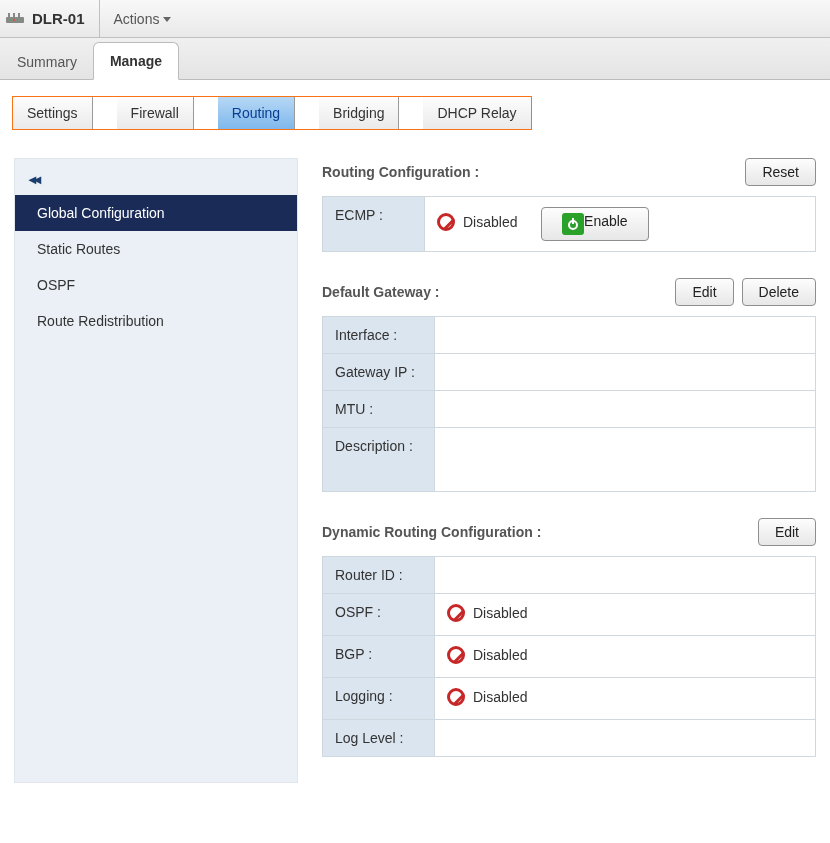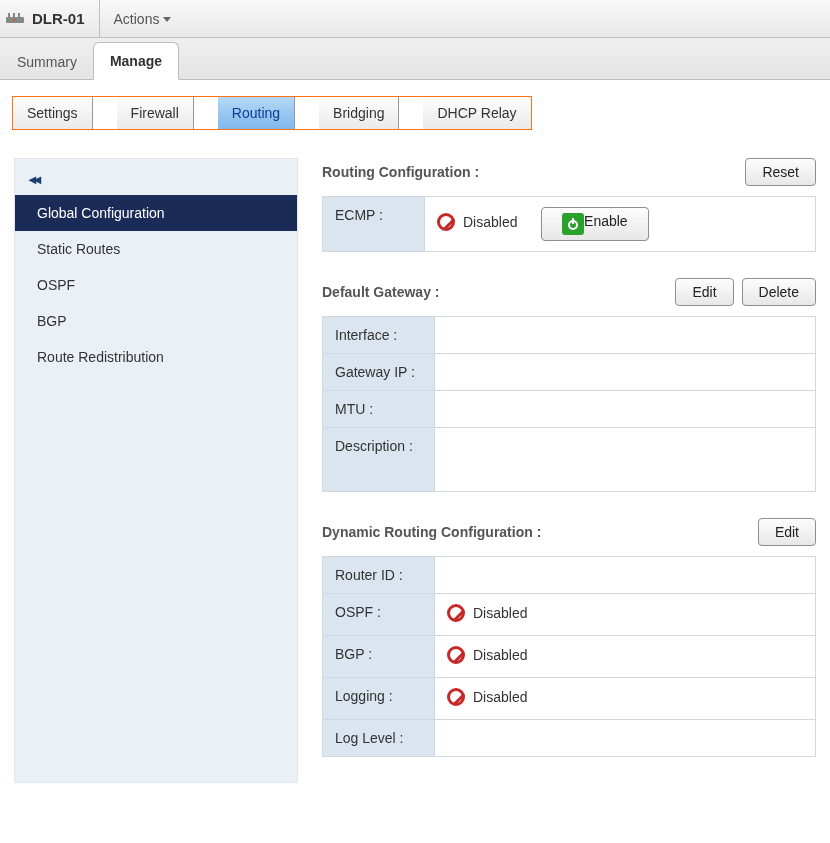--- a/index.html
+++ b/index.html
@@ -222,21 +222,20 @@
   </div>
 </div>
 
 <div class="content">
 
   <div class="sidebar">
     <div class="collapse">◂◂</div>
     <div class="navitem active">Global Configuration</div>
     <div class="navitem">Static Routes</div>
     <div class="navitem">OSPF</div>
-    <div class="navitem">BGP</div>
     <div class="navitem">Route Redistribution</div>
   </div>
 
   <div class="mainpanel">
 
     <div class="sectionhead">
       <span class="title">Routing Configuration :</span>
       <button class="btn">Reset</button>
     </div>
     <table class="proptable single">

